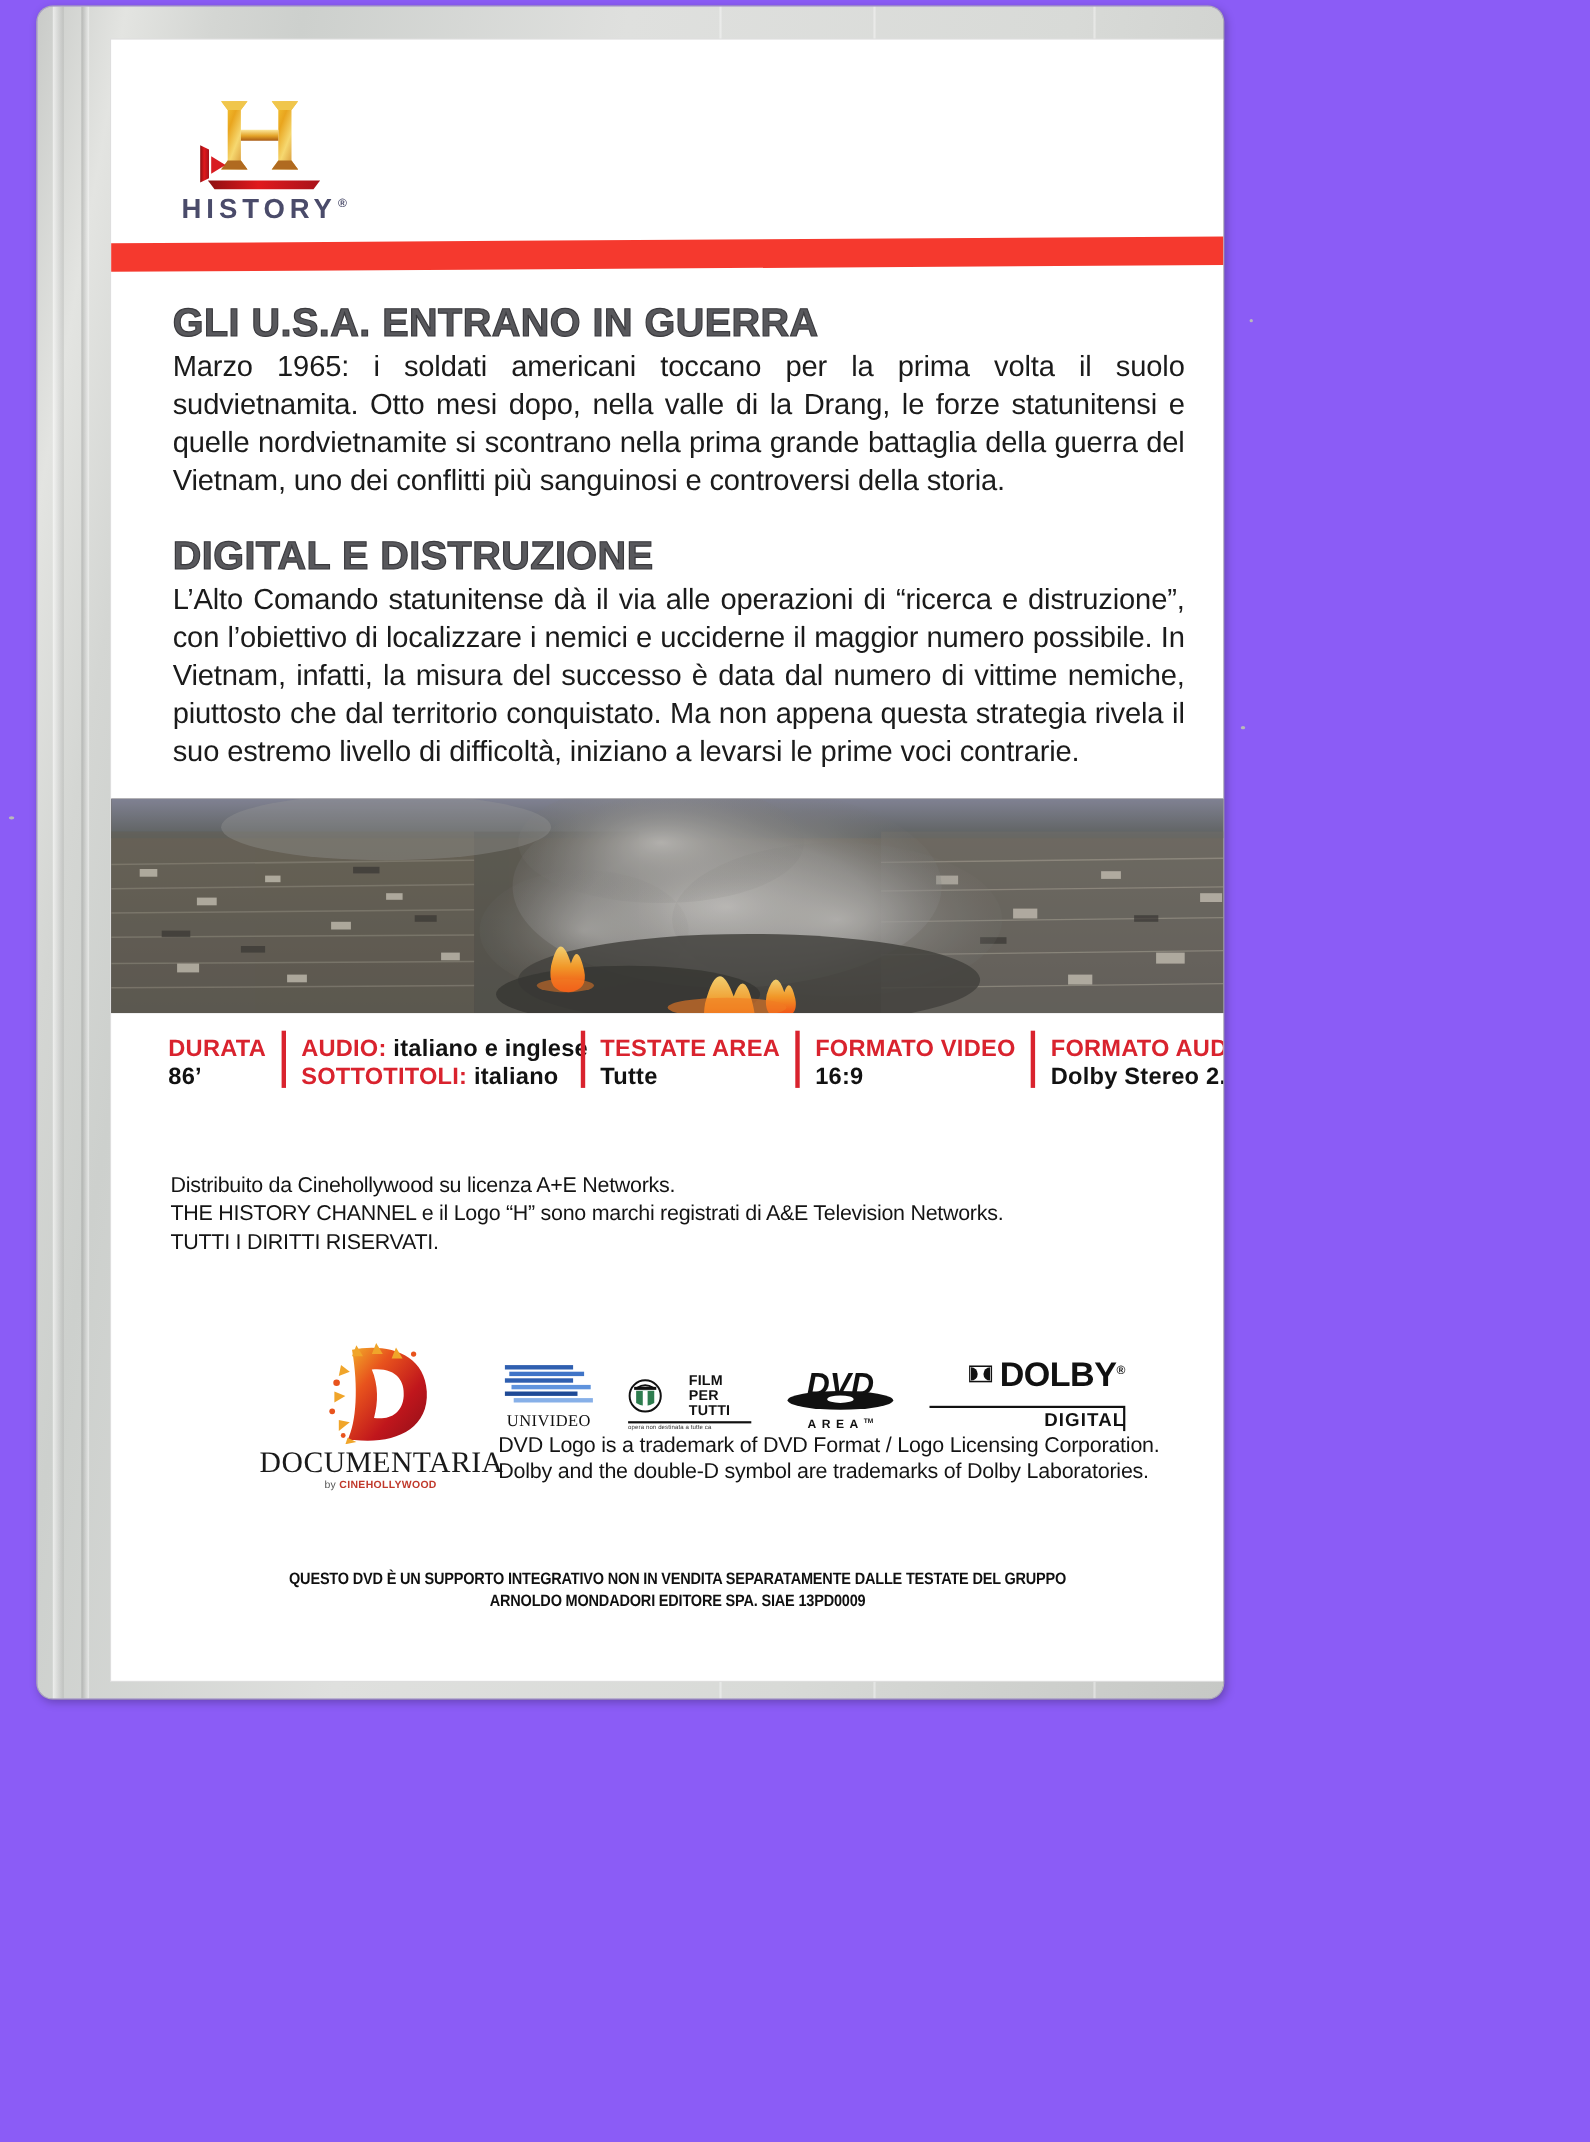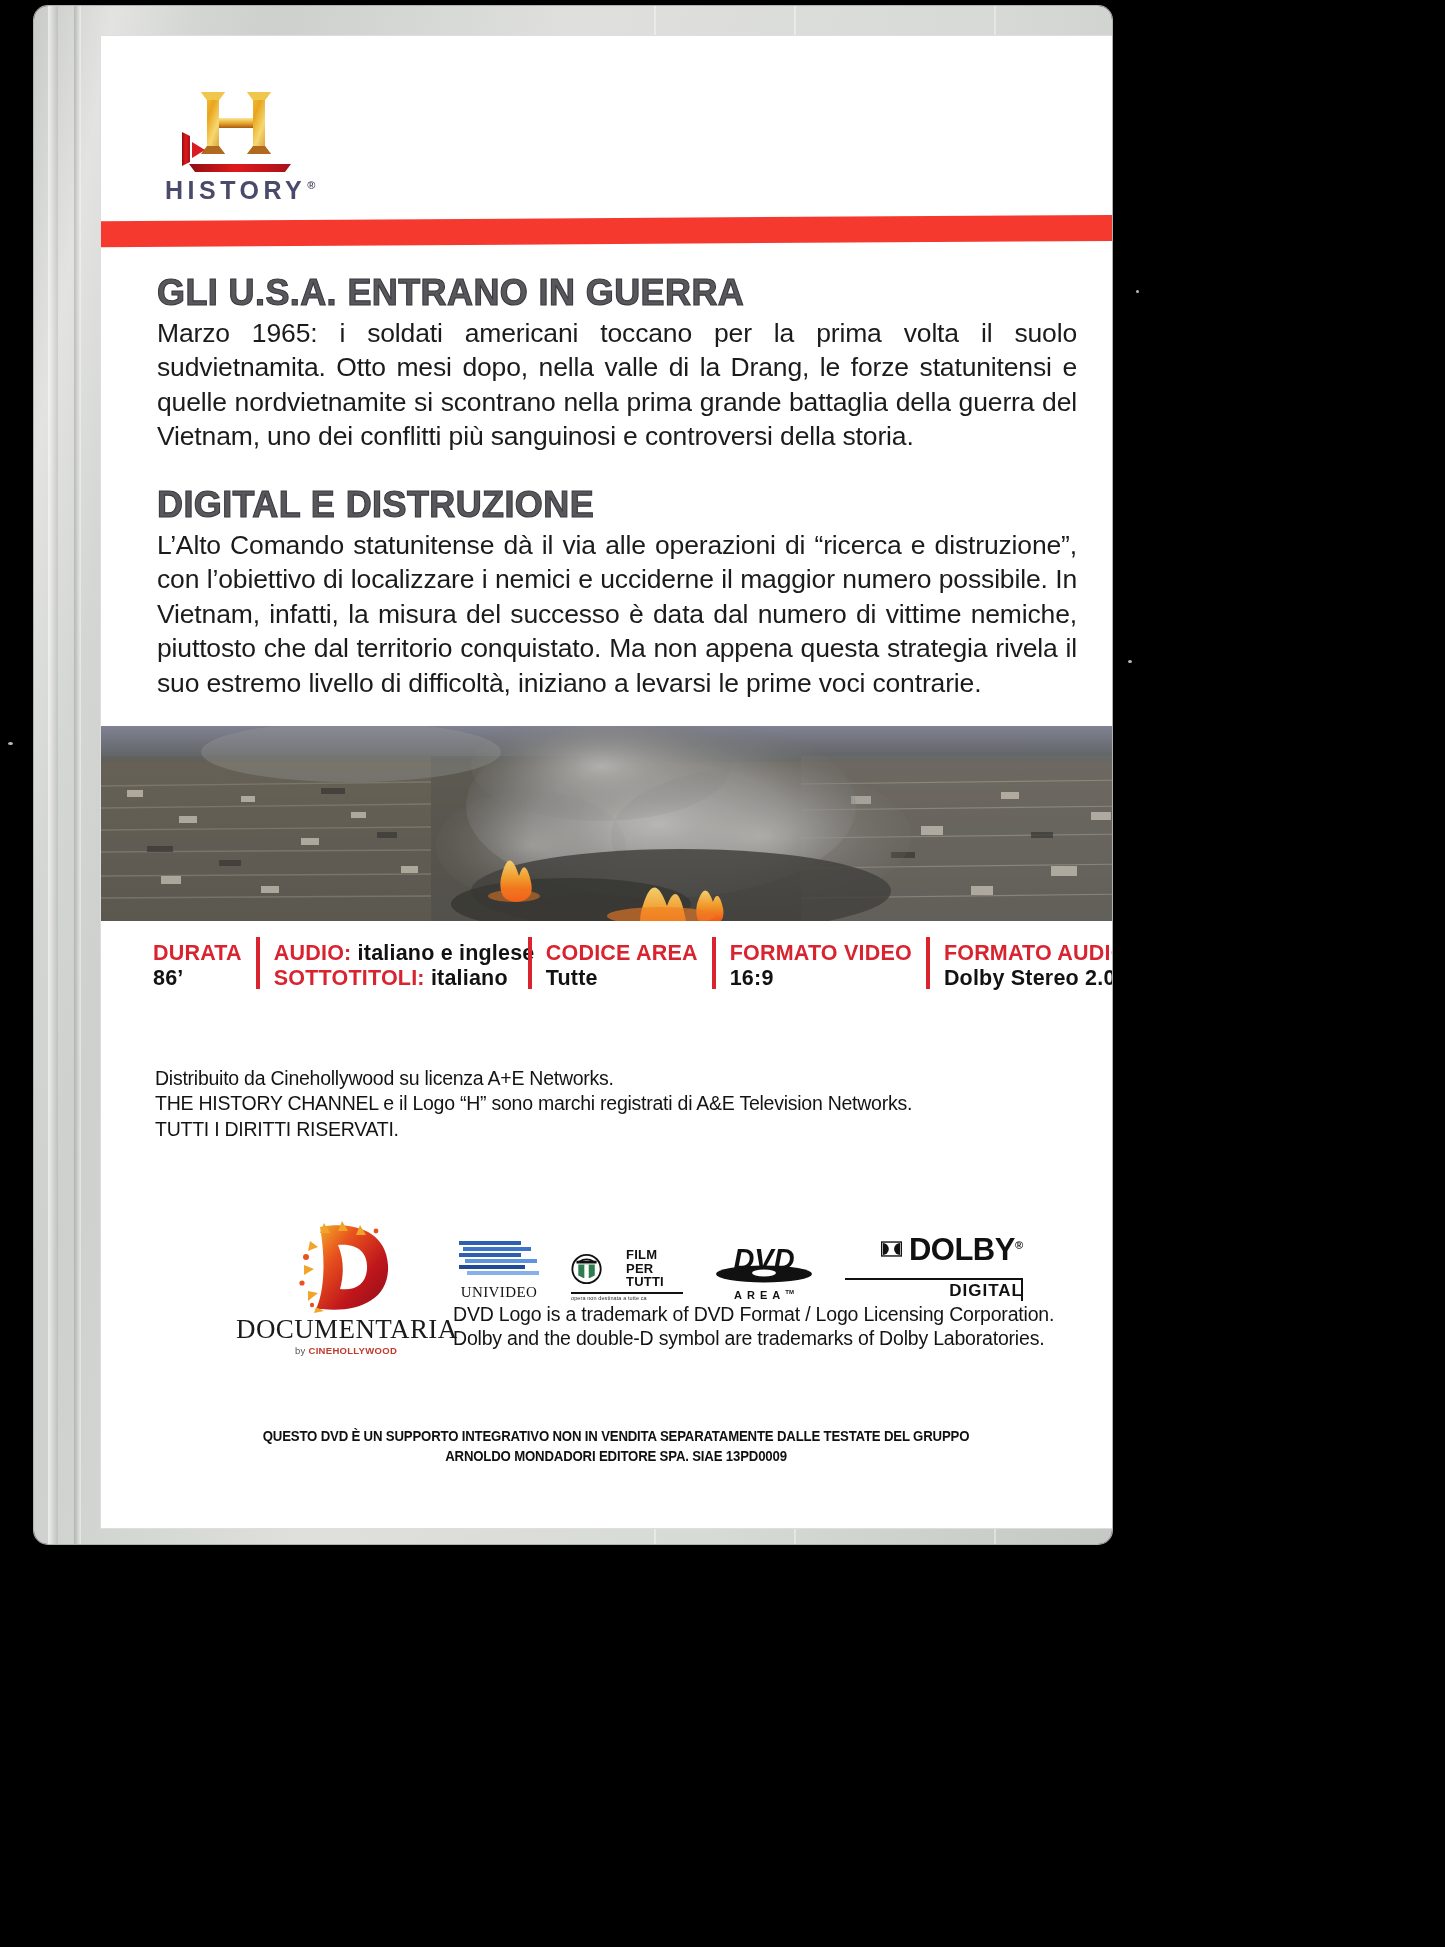--- a/index.html
+++ b/index.html
@@ -7,21 +7,21 @@
     width: 1445px; height: 1947px;
     background: #f2f2f0;
     font-family: "Liberation Sans", sans-serif;
     overflow: hidden;
   }
 
   
   #scan {
     position: relative;
     width: 1445px; height: 1947px;
-    background: #000000;
+    background: #8b5cf6;
   }
 
   
   #case {
     position: absolute;
     left: 34px; top: 6px;
     width: 1078px; height: 1538px;
     border-radius: 14px;
     background: linear-gradient(100deg,#c9cbc8 0%,#e3e4e1 6%,#d4d6d3 12%,#cdd0cd 18%,#dfe0de 40%,#d8dad7 70%,#c6c8c5 100%);
     box-shadow: 0 0 0 1px #b0b2b0, 2px 3px 9px rgba(0,0,0,.28);
@@ -392,21 +392,21 @@
             <span>AUDIO:</span>
             <span class="val">italiano e inglese</span>
           </div>
           <div class="spec-label">
             <span>SOTTOTITOLI:</span>
             <span class="val">italiano</span>
           </div>
         </div>
 
         <div class="spec-cell w-codice">
-          <div class="spec-label">CODICE AREA</div>
+          <div class="spec-label">TESTATE AREA</div>
           <div class="spec-value">Tutte</div>
         </div>
 
         <div class="spec-cell w-formatov">
           <div class="spec-label">FORMATO VIDEO</div>
           <div class="spec-value">16:9</div>
         </div>
 
         <div class="spec-cell">
           <div class="spec-label">FORMATO AUDIO</div>

